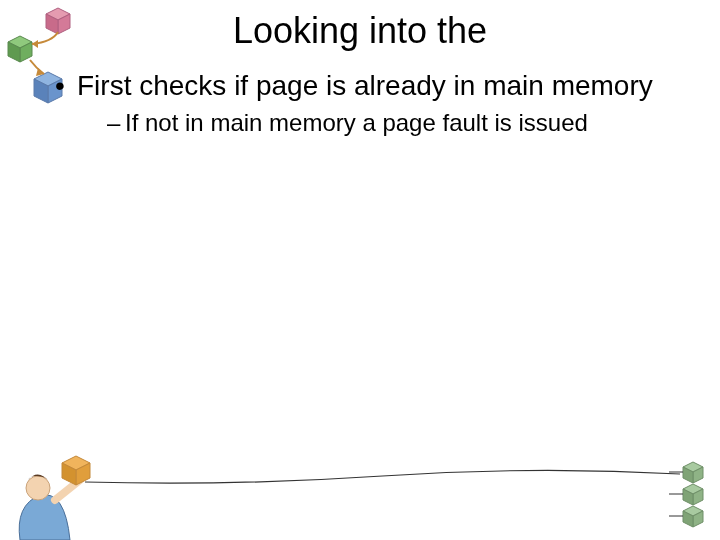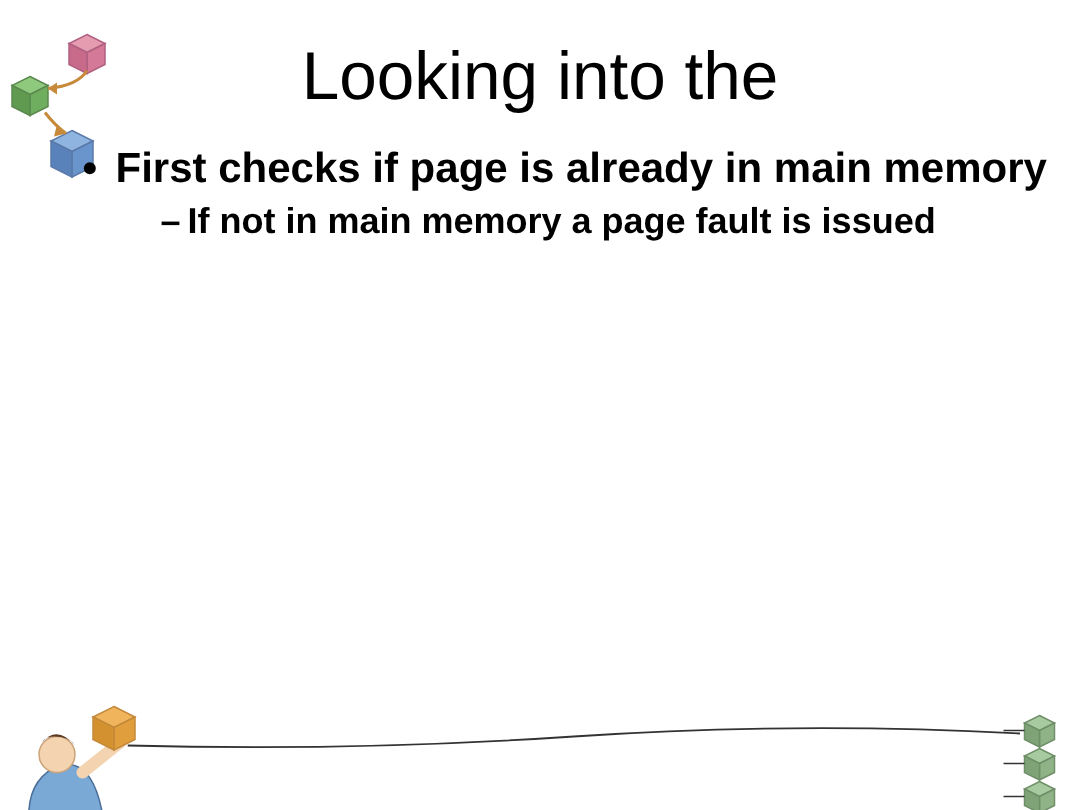--- a/index.html
+++ b/index.html
@@ -14,29 +14,27 @@
     overflow: hidden;
   }
   .slide {
     width: 720px;
     height: 540px;
     position: relative;
     box-sizing: border-box;
   }
   .title {
     text-align: center;
-    font-size: 45px;
+    font-size: 36px;
     line-height: 1.15;
     padding-top: 10px;
     font-weight: normal;
-    margin-top: 15px;
   }
   .body {
     padding: 10px 19px 0 30px;
-    font-weight: bold;
   }
   ul.level1 {
     list-style: none;
     padding-left: 25px;
     margin: 8px 0 0 0;
   }
   ul.level1 > li {
     position: relative;
     font-size: 28px;
     line-height: 1.2;

